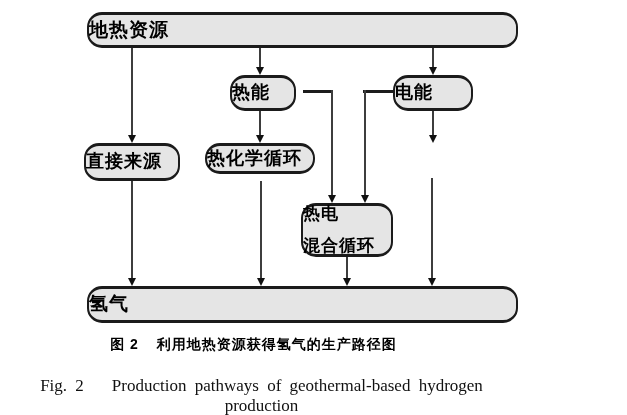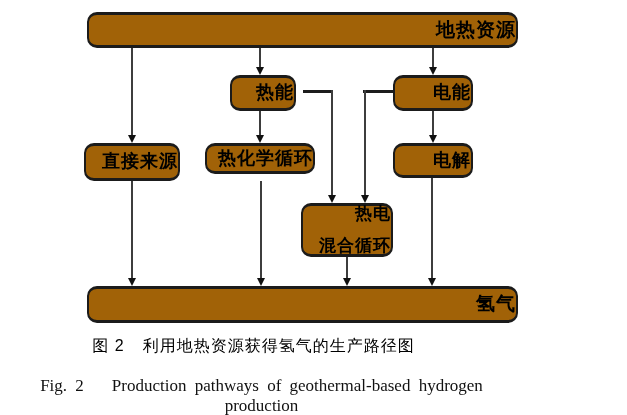--- a/index.html
+++ b/index.html
@@ -6,48 +6,48 @@
   #canvas{
     position:relative;
     width:627px;height:415px;
     background:#ffffff;
     font-family:"Liberation Sans",sans-serif;
     overflow:hidden;
   }
   .node{
     position:absolute;
     box-sizing:border-box;
-    background:#a16207;
+    background:#e5e5e5;
     border:2px solid #1b1b1b;
     border-top-width:3px;
     border-bottom-width:3px;
-    border-radius:10px;
+    border-radius:15px;
     display:flex;
     flex-direction:column;
-    align-items:flex-end;
+    align-items:flex-start;
     justify-content:center;
     font-weight:bold;
     color:#000;
     text-align:center;
     line-height:1.2;
   }
   .node .lbl{letter-spacing:1px;}
   .vline{position:absolute;width:2px;background:#3d3d3d;}
   .hline{position:absolute;height:3px;background:#1d1d1d;}
   .arrow-down{
     position:absolute;width:0;height:0;
     border-left:4px solid transparent;
     border-right:4px solid transparent;
     border-top:8px solid #111;
   }
   .caption-zh{
     position:absolute;left:0;top:336;width:507px;
     text-align:center;
-    font-weight:normal;
-    font-size:16px;
+    font-weight:bold;
+    font-size:14px;
     color:#000;
     letter-spacing:1px;
   }
   .caption-en{
     position:absolute;left:0;top:376px;width:523px;
     text-align:center;
     font-family:"Liberation Serif",serif;
     font-size:17px;
     color:#111;
     word-spacing:4px;
@@ -74,23 +74,20 @@
   </div>
 
   <div class="node" style="left:84px;top:143px;width:96px;height:38px;font-size:18px;">
     <span class="lbl">直接来源</span>
   </div>
 
   <div class="node" style="left:205px;top:143px;width:110px;height:31px;font-size:18px;">
     <span class="lbl">热化学循环</span>
   </div>
 
-  <div class="node" style="left:393px;top:143px;width:80px;height:35px;font-size:18px;">
-    <span class="lbl">电解</span>
-  </div>
 
   <div class="node" style="left:301px;top:203px;width:92px;height:54px;font-size:17px;gap:12px;">
     <span class="lbl">热电</span>
     <span class="lbl">混合循环</span>
   </div>
 
   <div class="node" style="left:87px;top:286px;width:431px;height:37px;font-size:19px;">
     <span class="lbl">氢气</span>
   </div>
 

